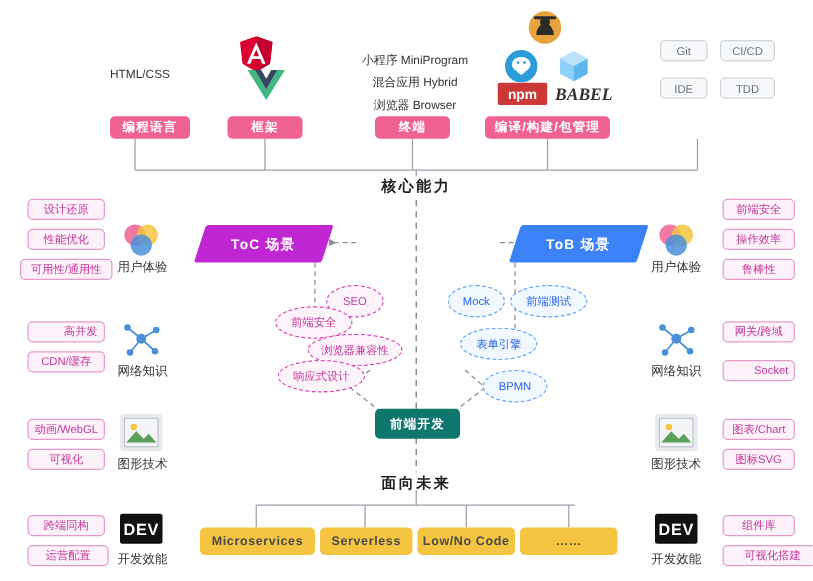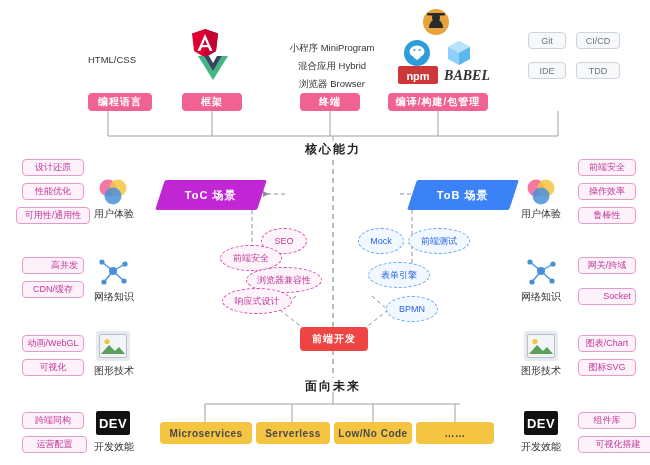--- a/index.html
+++ b/index.html
@@ -82,21 +82,21 @@
   .ell{
     border-radius:50%;
     display:flex;align-items:center;justify-content:center;
     font-size:9px;
     white-space:nowrap;
   }
   .ell.pink{border:1px dashed #d946ae;color:#c2379a;background:#fdf4fb;}
   .ell.blue{border:1px dashed #60a5fa;color:#2563eb;background:#f2f8ff;}
 
   .core-box{
-    background:#ef4444;color:#fff;font-size:10px;font-weight:bold;
+    background:#0f766e;color:#fff;font-size:10px;font-weight:bold;
     border-radius:4px;display:flex;align-items:center;justify-content:center;
     letter-spacing:1px;
   }
 
   
   .iconbox{display:flex;align-items:flex-end;justify-content:center;}
   .devbox{
     background:#111;color:#fff;font-weight:bold;font-size:13px;
     display:flex;align-items:center;justify-content:center;border-radius:2px;
     letter-spacing:.5px;

